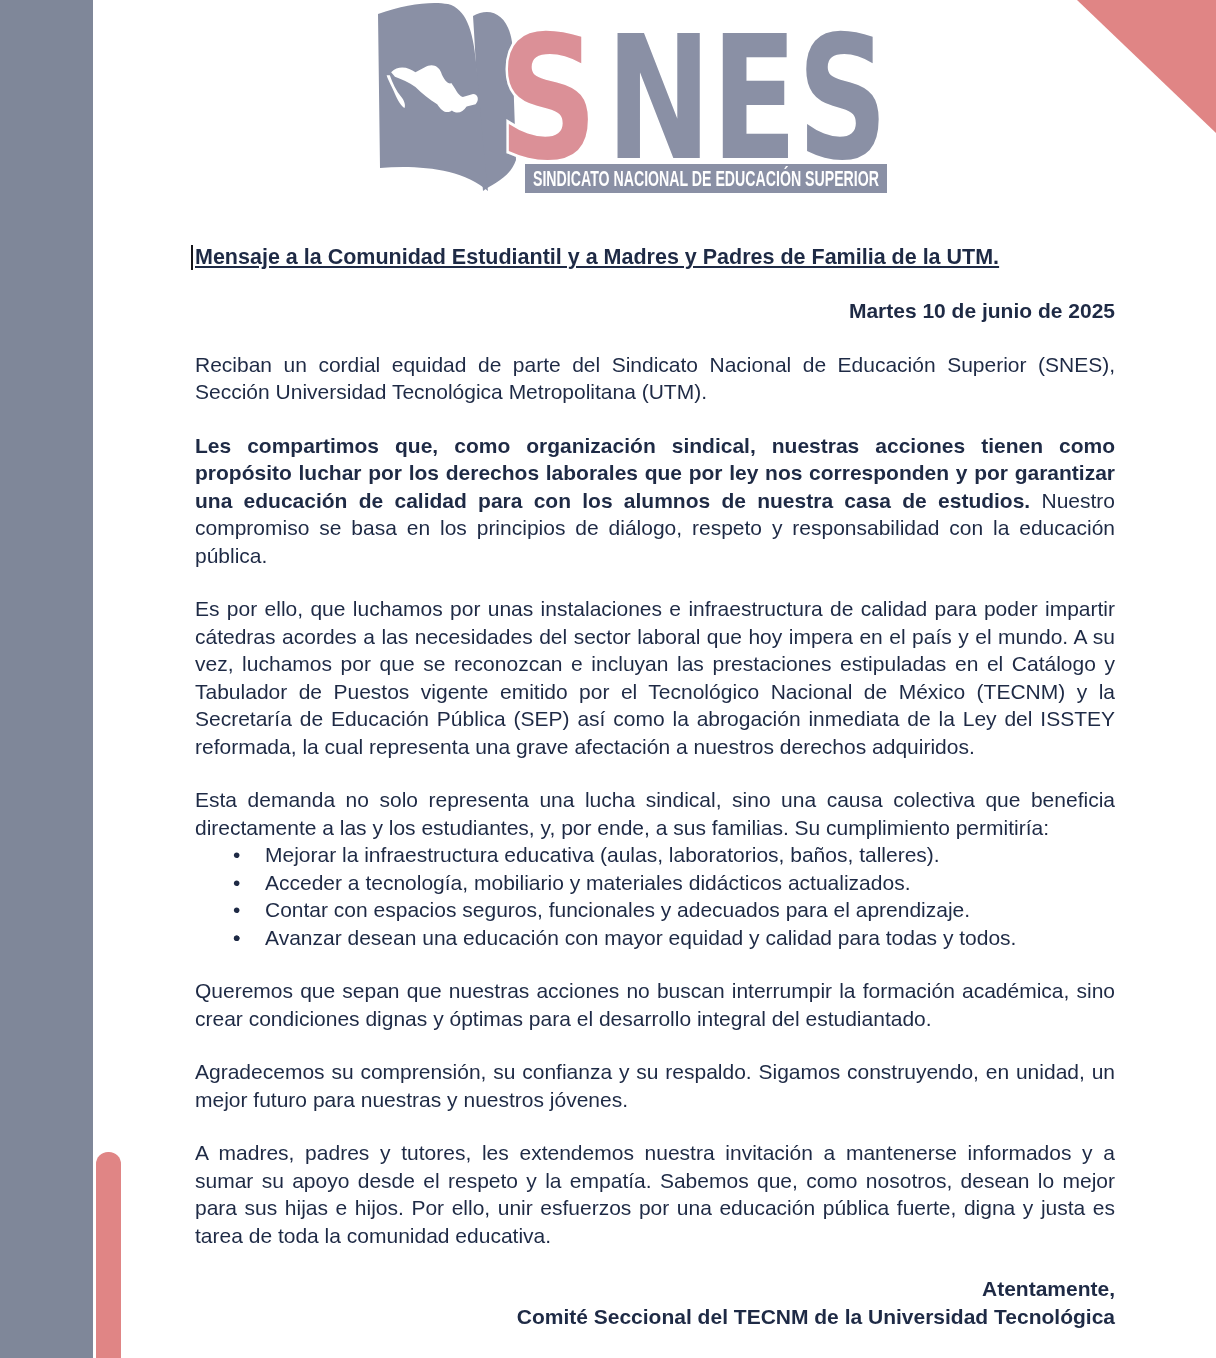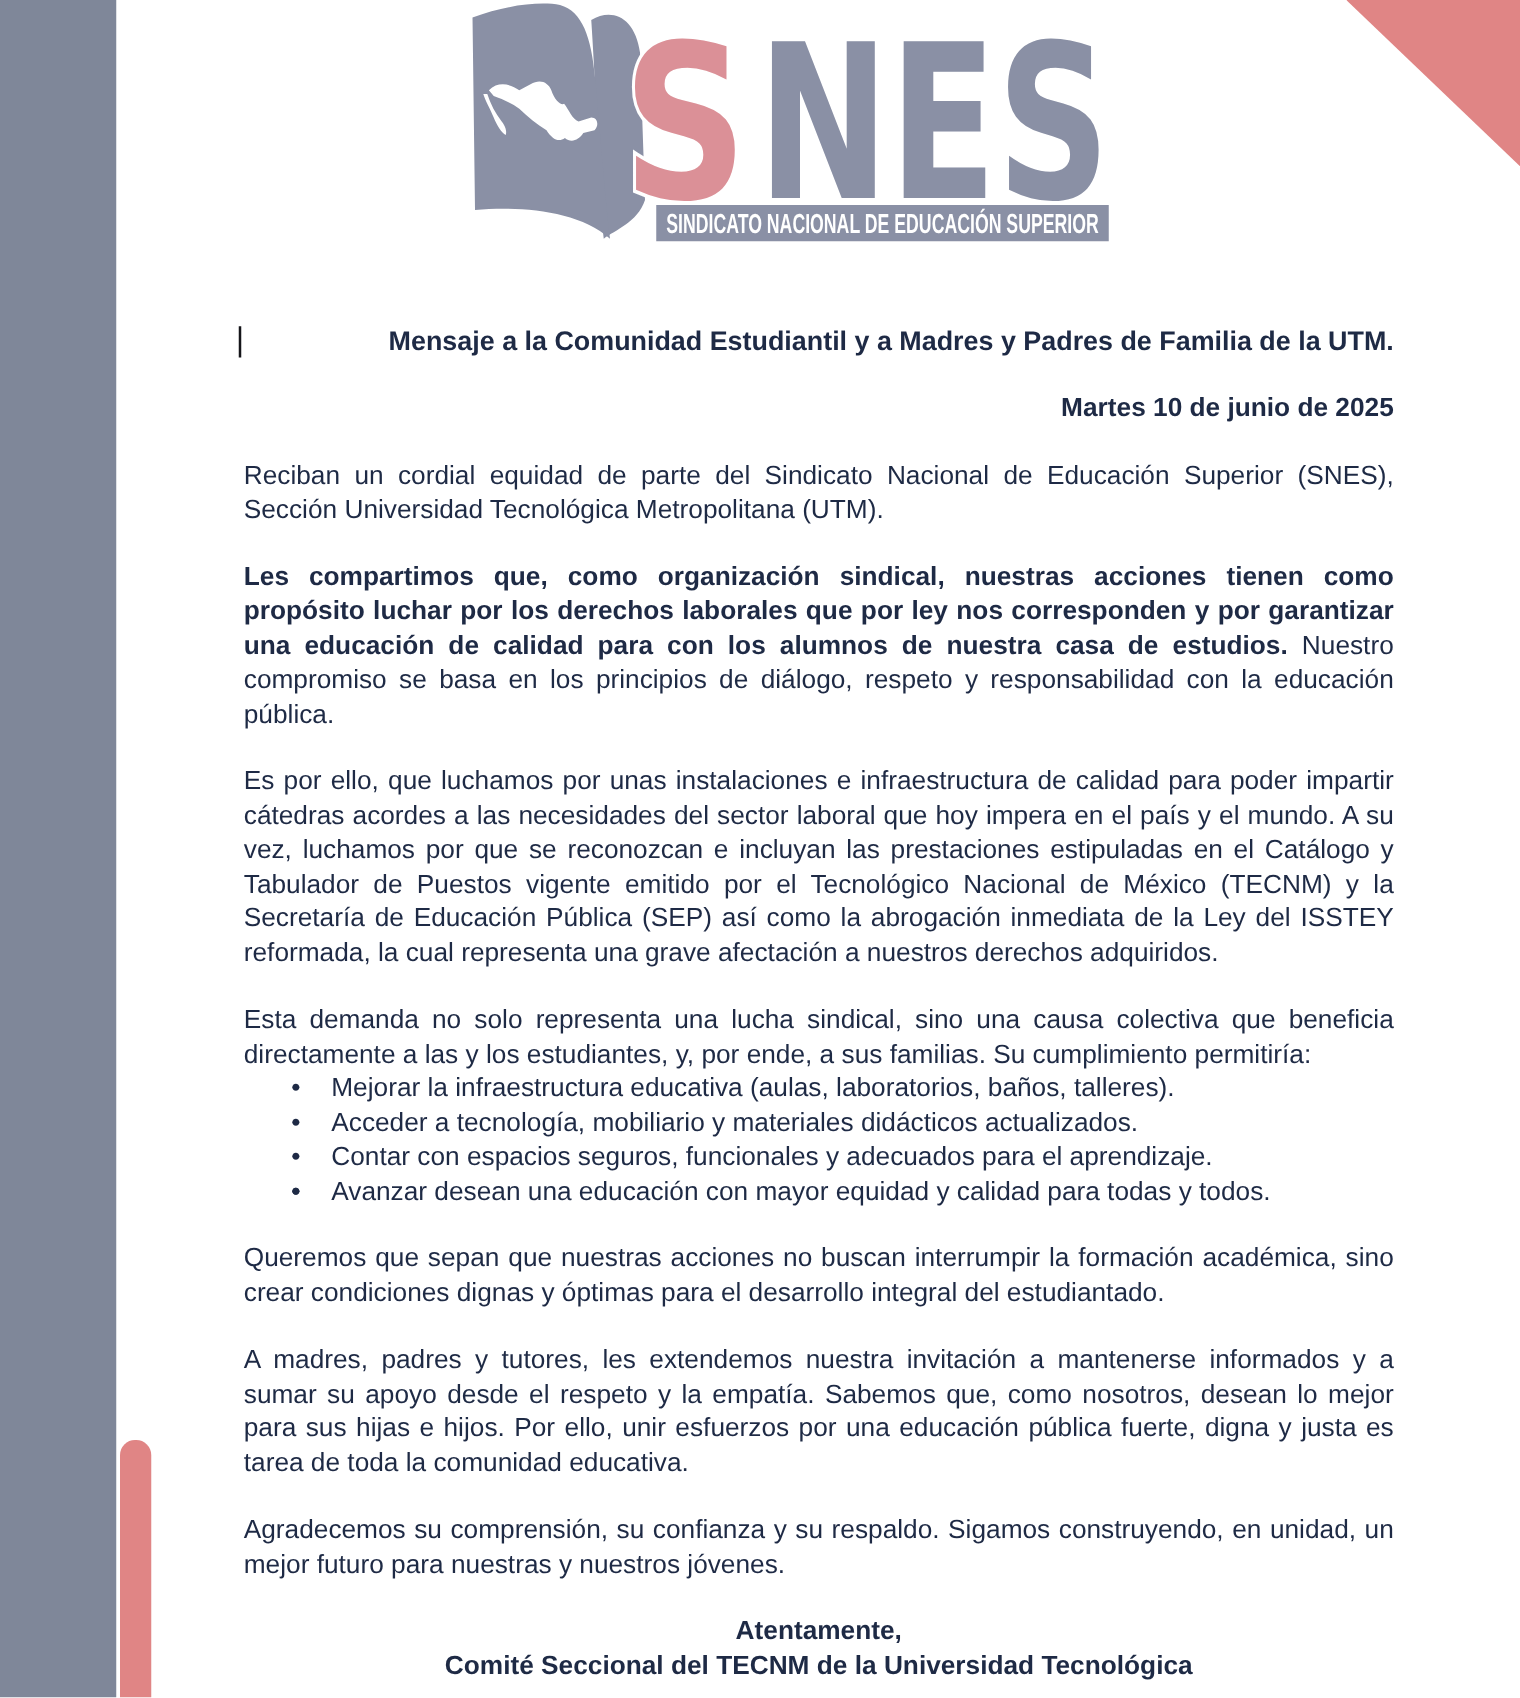--- a/index.html
+++ b/index.html
@@ -23,36 +23,37 @@
     clip-path:polygon(0 0,100% 0,100% 100%);
   }
   .logo{position:absolute;left:370px;top:0;width:540px;height:210px;}
   .logo svg{display:block;width:540px;height:210px;}
   .content{
     position:absolute;left:195px;top:210px;width:920px;
     font-size:21px;line-height:27.5px;text-align:justify;
   }
   .doc-title{
     position:relative;
-    margin:50px 0 0 0;font-size:21.5px;line-height:27px;font-weight:bold;
-    text-align:right;
+    margin:34px 0 0 0;font-size:21.5px;line-height:27px;font-weight:bold;
+    text-align:left;
+    text-decoration:underline;
   }
   .caret{
     position:absolute;left:-4px;top:1px;width:2px;height:25px;background:#15151a;
   }
   .date-line{margin:26px 0 0 0;text-align:right;font-weight:bold;}
   .para{margin:26px 0 0 0;}
   .bullet-list{margin:0;padding:0;list-style:none;}
   .bullet-list li{
     position:relative;padding-left:70px;line-height:27.6px;text-align:justify;
   }
   .bullet-list li .dot{
     position:absolute;left:38px;top:0;
   }
-  .closing{margin:26px 0 0 0;text-align:center;font-weight:bold;line-height:27.5px;}
+  .closing{margin:26px 0 0 0;text-align:right;font-weight:bold;line-height:27.5px;}
   .bold{font-weight:bold;}
 </style>
 </head>
 <body>
 
 <div class="side-bar"></div>
 <div class="bottom-accent"></div>
 <div class="corner-triangle"></div>
 
 <div class="logo">
@@ -99,22 +100,22 @@
   <ul class="bullet-list">
     <li><span class="dot">•</span><span>Mejorar la infraestructura educativa (aulas, laboratorios, baños, talleres).</span></li>
     <li><span class="dot">•</span><span>Acceder a tecnología, mobiliario y materiales didácticos actualizados.</span></li>
     <li><span class="dot">•</span><span>Contar con espacios seguros, funcionales y adecuados para el aprendizaje.</span></li>
     <li><span class="dot">•</span></li>
     <li><span class="dot">•</span><span>Avanzar desean una educación con mayor equidad y calidad para todas y todos.</span></li>
   </ul>
 
   <p class="para">Queremos que sepan que nuestras acciones no buscan interrumpir la formación académica, sino crear condiciones dignas y óptimas para el desarrollo integral del estudiantado.</p>
 
+  <p class="para">Agradecemos su comprensión, su confianza y su respaldo. Sigamos construyendo, en unidad, un mejor futuro para nuestras y nuestros jóvenes.</p>
+
   <p class="para">A madres, padres y tutores, les extendemos nuestra invitación a mantenerse informados y a sumar su apoyo desde el respeto y la empatía. Sabemos que, como nosotros, desean lo mejor para sus hijas e hijos. Por ello, unir esfuerzos por una educación pública fuerte, digna y justa es tarea de toda la comunidad educativa.</p>
-
-  <p class="para">Agradecemos su comprensión, su confianza y su respaldo. Sigamos construyendo, en unidad, un mejor futuro para nuestras y nuestros jóvenes.</p>
 
   <div class="closing">
     <div>Atentamente,</div>
     <div>Comité Seccional del TECNM de la Universidad Tecnológica</div>
 
   </div>
 </div>
 
 </body></html>

